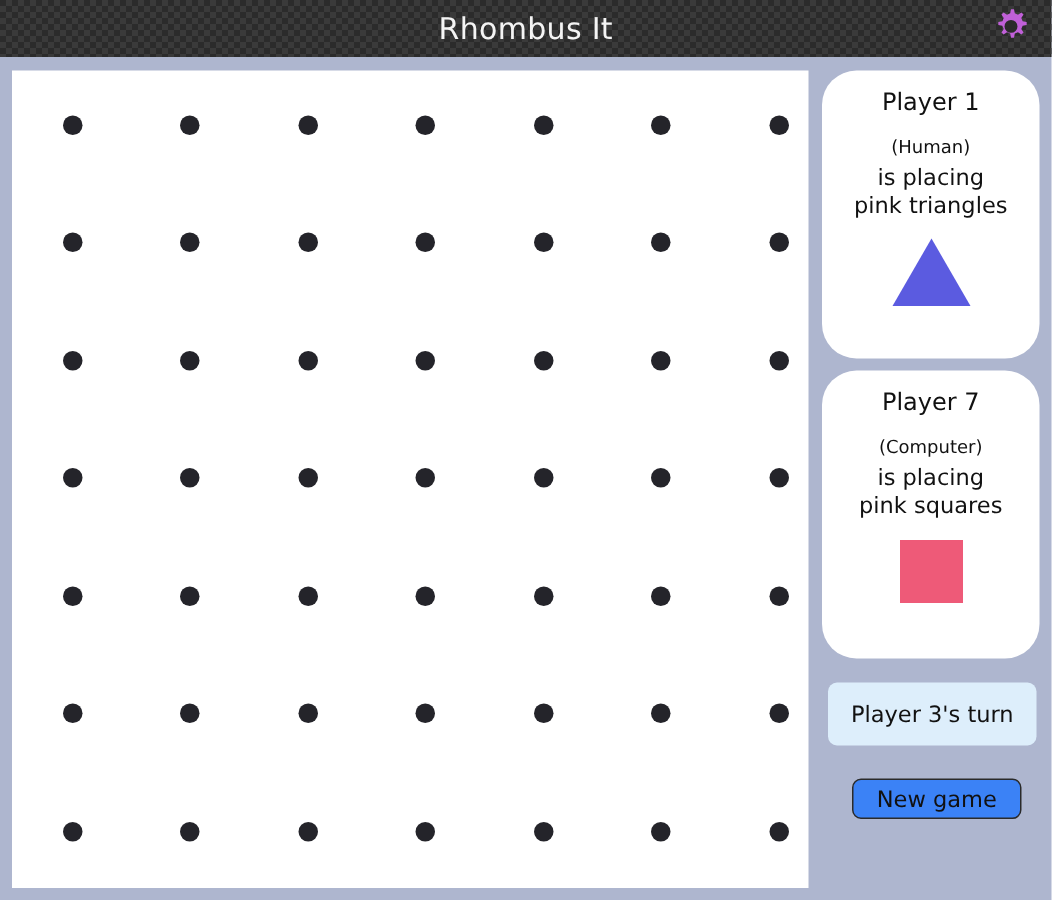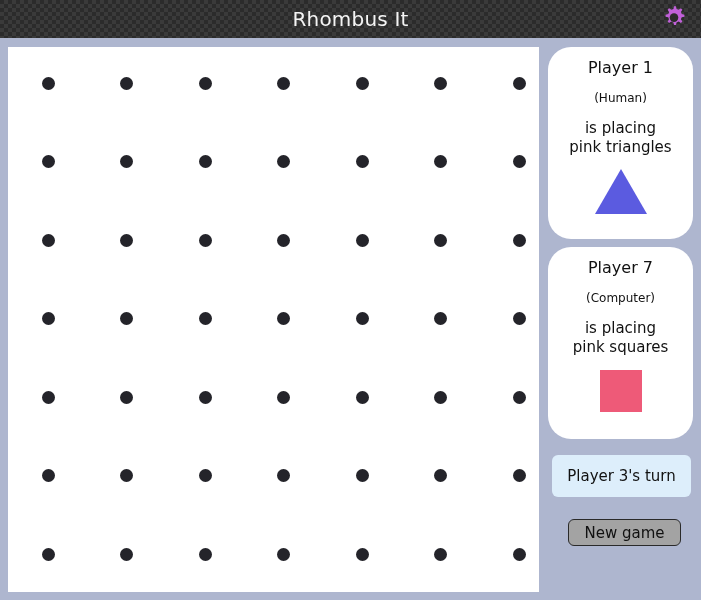--- a/index.html
+++ b/index.html
@@ -112,21 +112,20 @@
   .p-kind {
     font-size: 12px;
     color: #111111;
     line-height: 22px;
     margin-top: 8px;
   }
   .p-action {
     font-size: 15px;
     color: #111111;
     line-height: 19px;
-    margin-top: 10px;
   }
   .p-shape-wrap {
     margin-top: 8px;
     height: 52px;
     display: flex;
     align-items: center;
     justify-content: center;
   }
   .shape-triangle {
     width: 0;
@@ -274,16 +273,16 @@
       <div class="p-kind">(Computer)</div>
       <div class="p-action">is placing</div>
       <div class="p-action" style="margin-top:0">pink squares</div>
       <div class="p-shape-wrap">
         <div class="shape-square" style="background: rgb(238, 90, 120);"></div>
       </div>
     </div>
 
     <div id="turn-status" style="background: rgb(221, 238, 251);">Player 3's turn</div>
 
-    <button class="game-btn" id="new-game-btn" style="background: #a3a3a3;">New game</button>
+    <button class="game-btn" id="new-game-btn" style="background: #3b82f6;">New game</button>
 
   </div>
 </div>
 
 </body></html>

